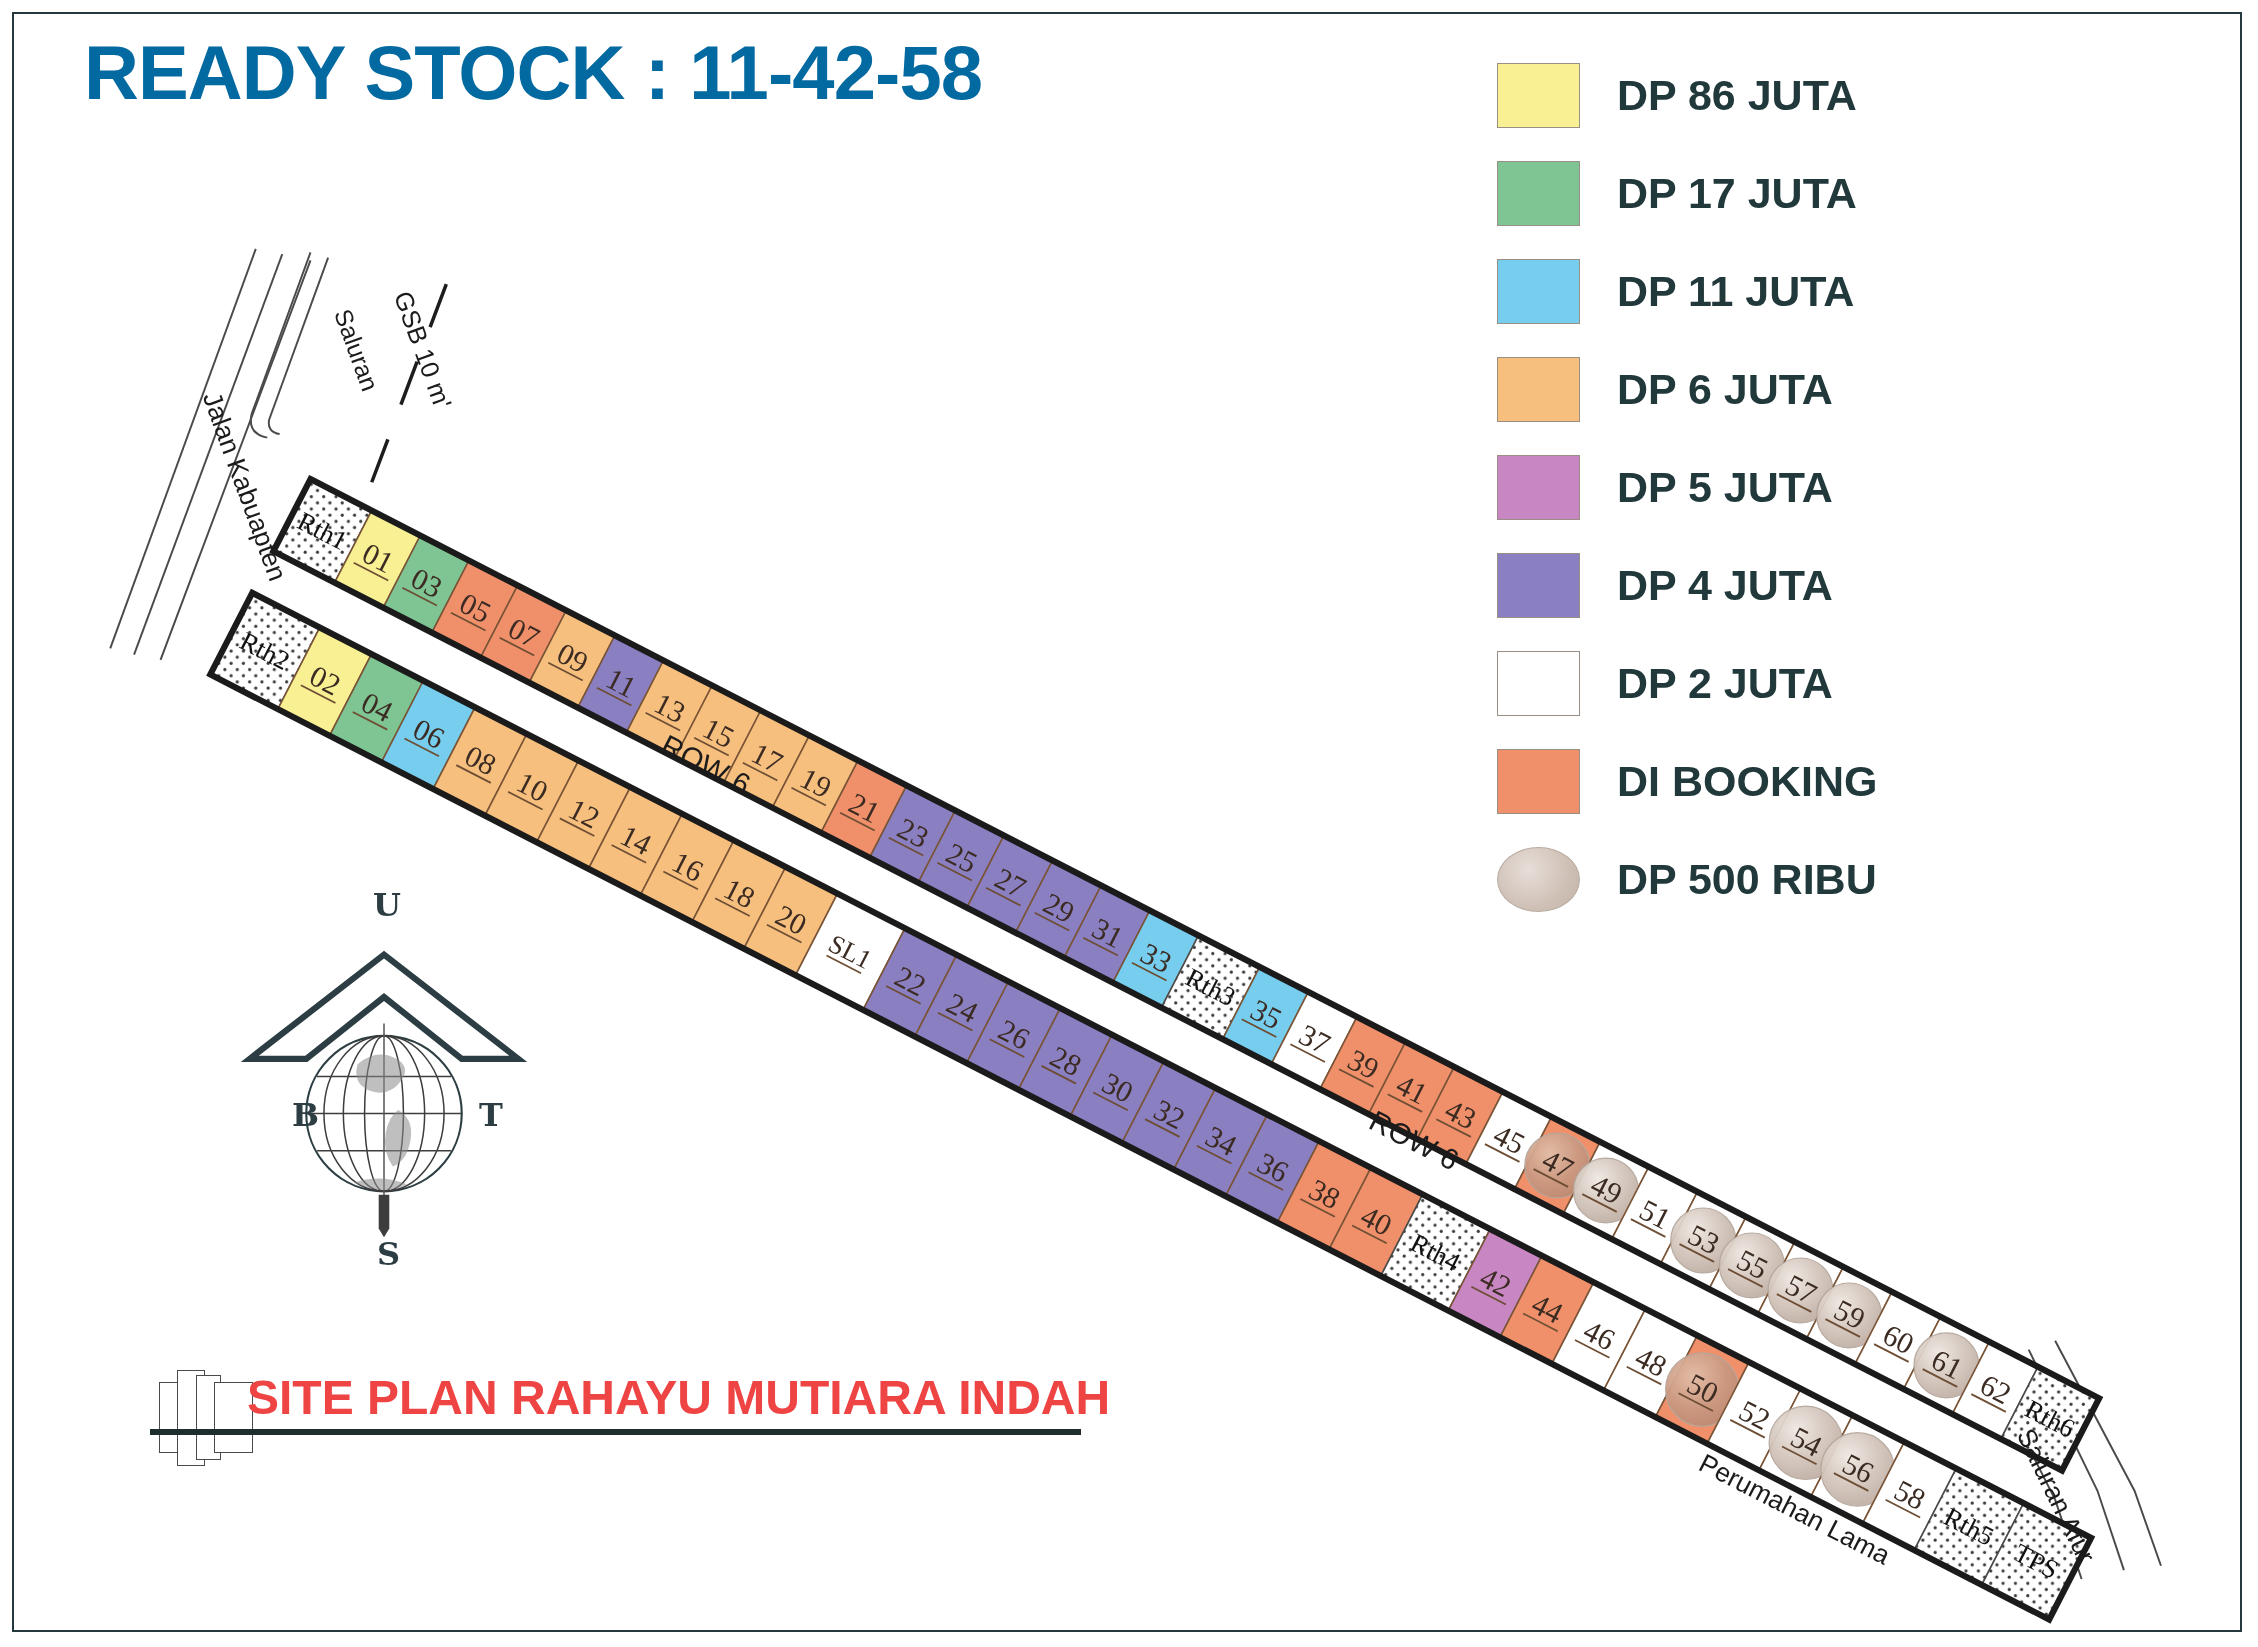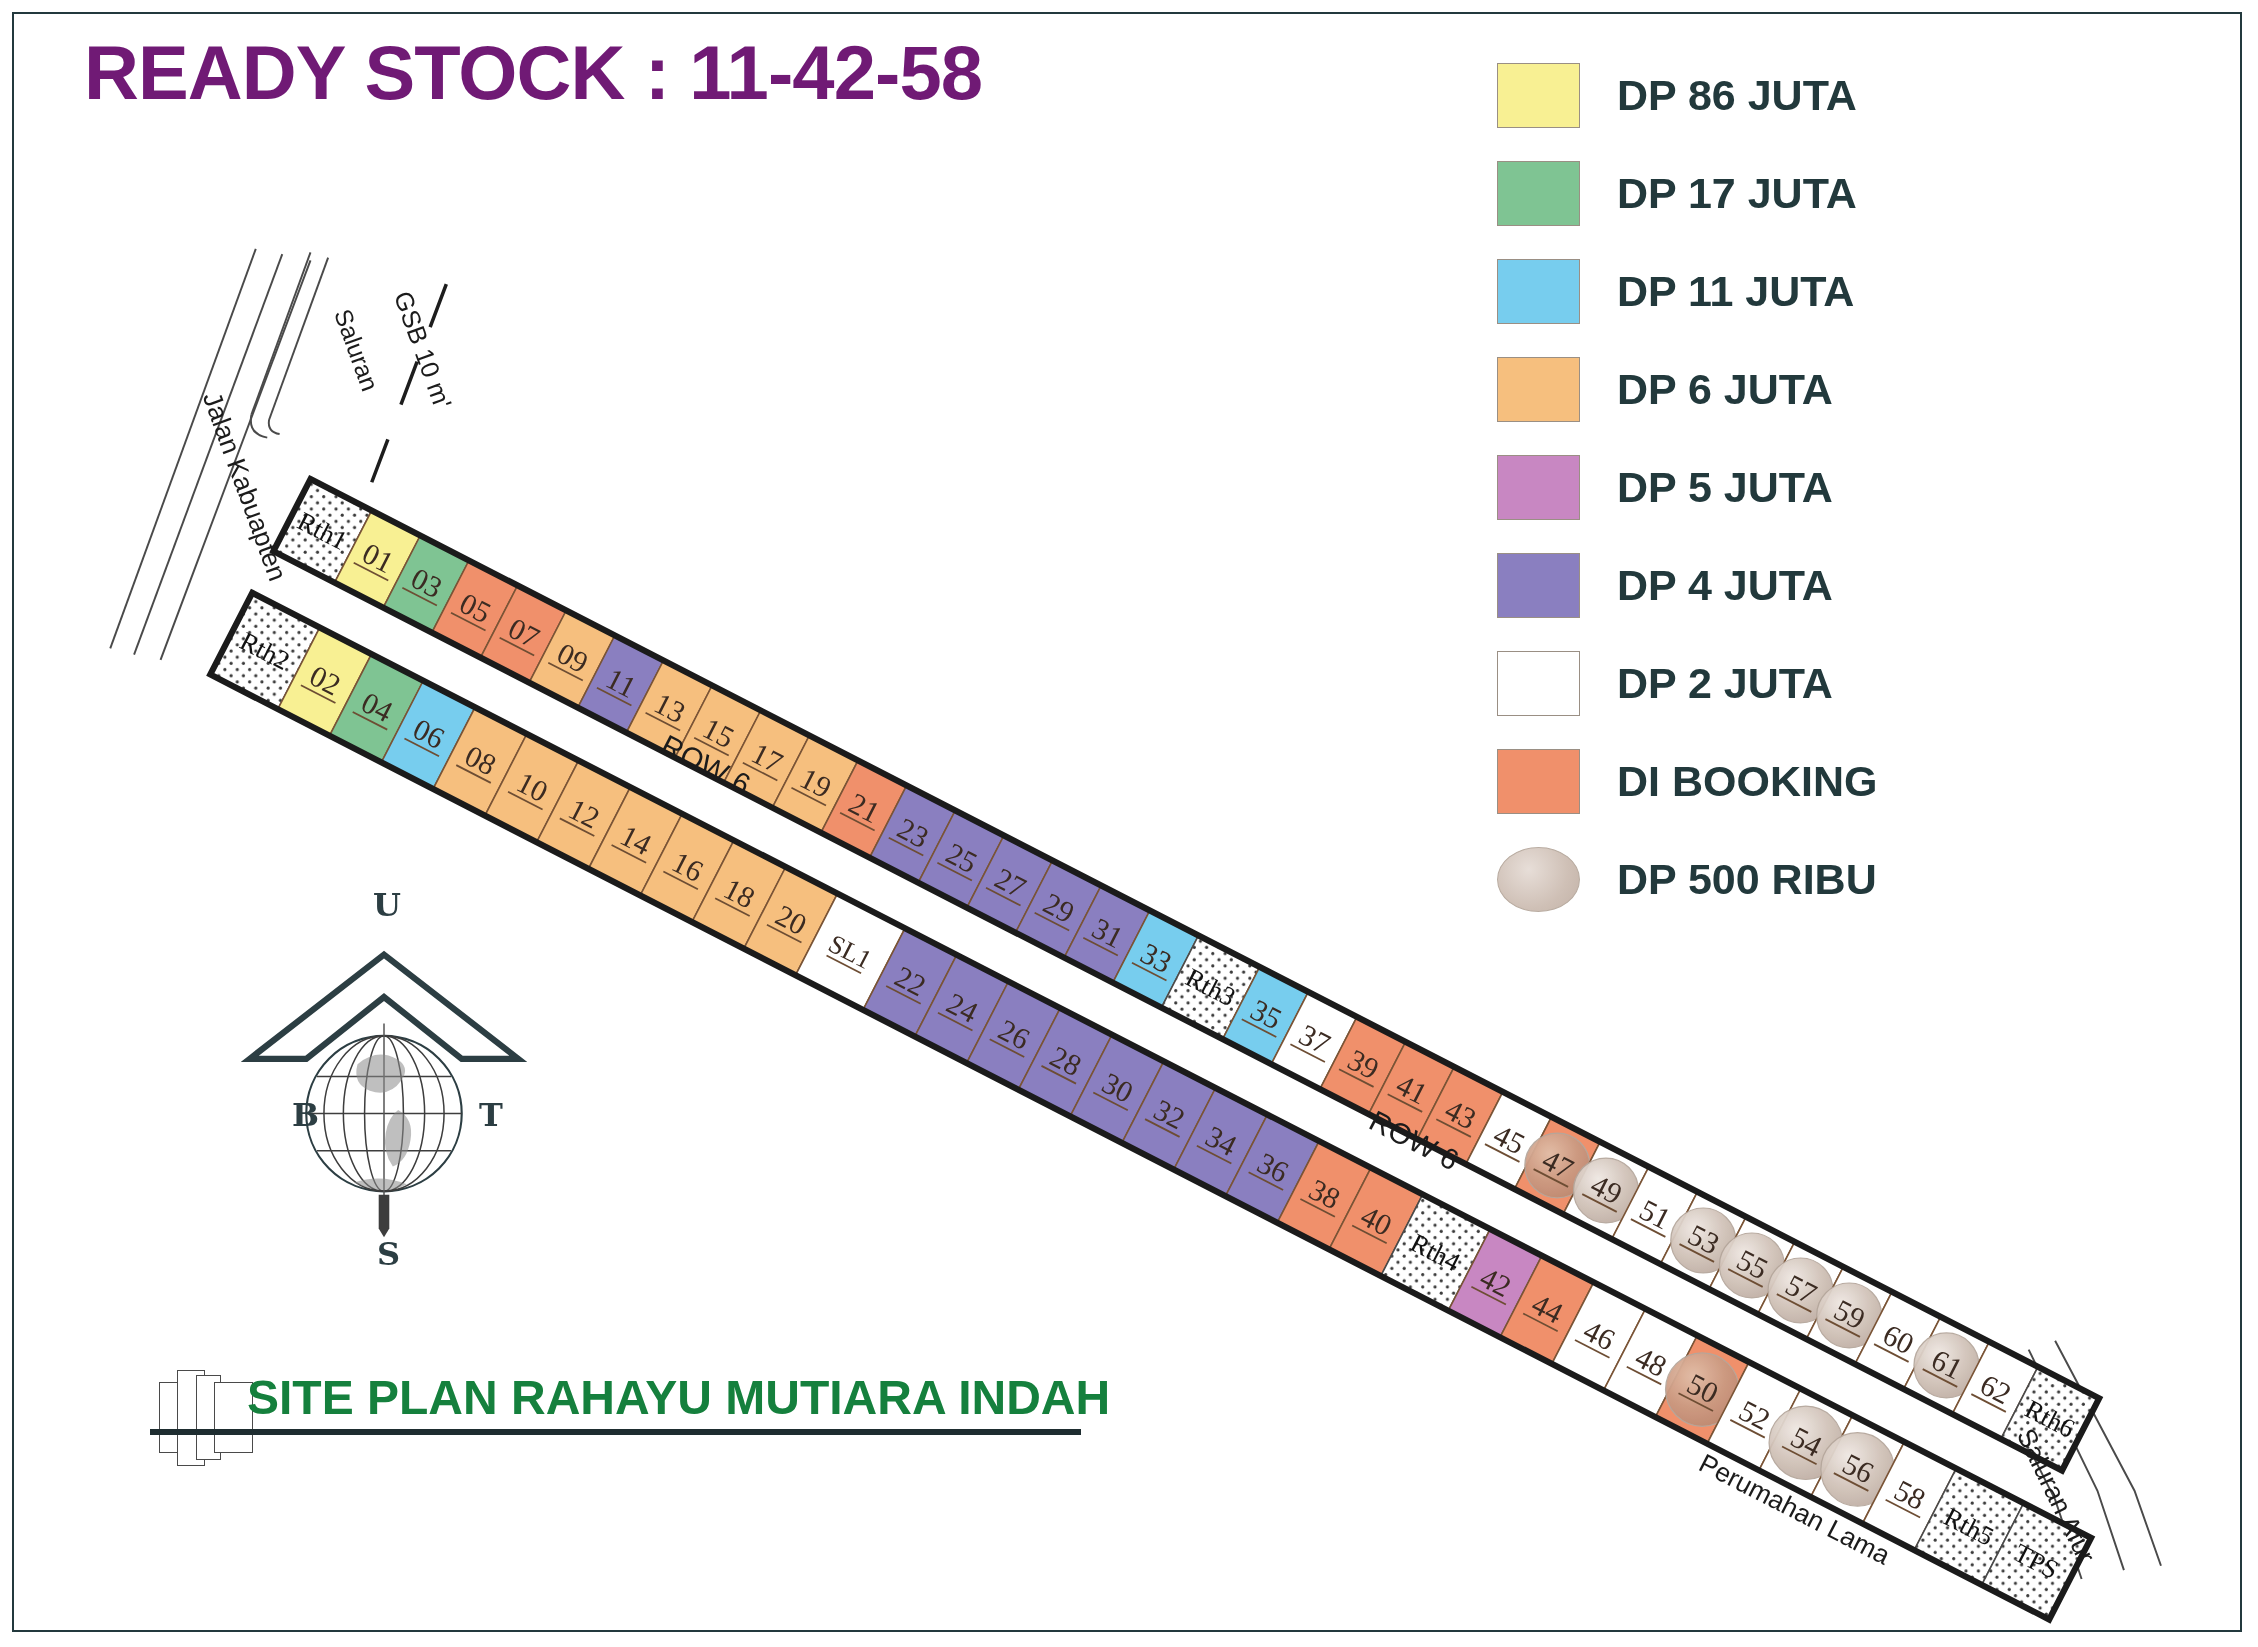--- a/index.html
+++ b/index.html
@@ -11,21 +11,21 @@
   }
   
   #frame{
     position:absolute;left:12.4px;top:12.4px;width:2230px;height:1620px;
     border:2.6px solid #23393d;box-sizing:border-box;background:#fff;
   }
   
   #headline{
     position:absolute;left:84px;top:35px;width:1200px;
     font-size:76px;font-weight:bold;letter-spacing:-0.9px;line-height:1.0;
-    color:#701a75;
+    color:#0369a1;
   }
   #headline .l1{display:block;text-align:left;}
   #headline .l2{display:block;text-align:center;padding-left:159px;margin-top:10.6px;}
 
   
   #legend{position:absolute;left:1497px;top:46px;width:723px;}
   .leg-row{display:flex;align-items:center;height:98px;}
   .leg-swatch{
     width:83px;height:65px;border:1.8px solid #9a8f84;box-sizing:border-box;
     flex:0 0 auto;
@@ -45,21 +45,21 @@
   #compass{position:absolute;left:225px;top:891px;width:318px;height:371px;}
   .cmp-letter{
     position:absolute;font-family:"DejaVu Serif", serif;font-weight:bold;
     font-size:32px;color:#2c3e43;
   }
 
   
   #bottom-title{position:absolute;left:150px;top:1363px;width:1023px;height:115px;}
   #bottom-title .bt-text{
     position:absolute;left:97px;top:7px;font-size:48px;font-weight:bold;
-    letter-spacing:0px;color:#15803d;white-space:nowrap;
+    letter-spacing:0px;color:#ef4444;white-space:nowrap;
   }
   #bottom-title .bt-rule{
     position:absolute;left:0px;top:66px;width:931px;height:6.2px;background:#1e2d30;
   }
   .bt-ico{position:absolute;border:1.8px solid #4a4a4a;background:#fff;}
 </style>
 </head>
 <body>
 
 <div id="frame"></div>

